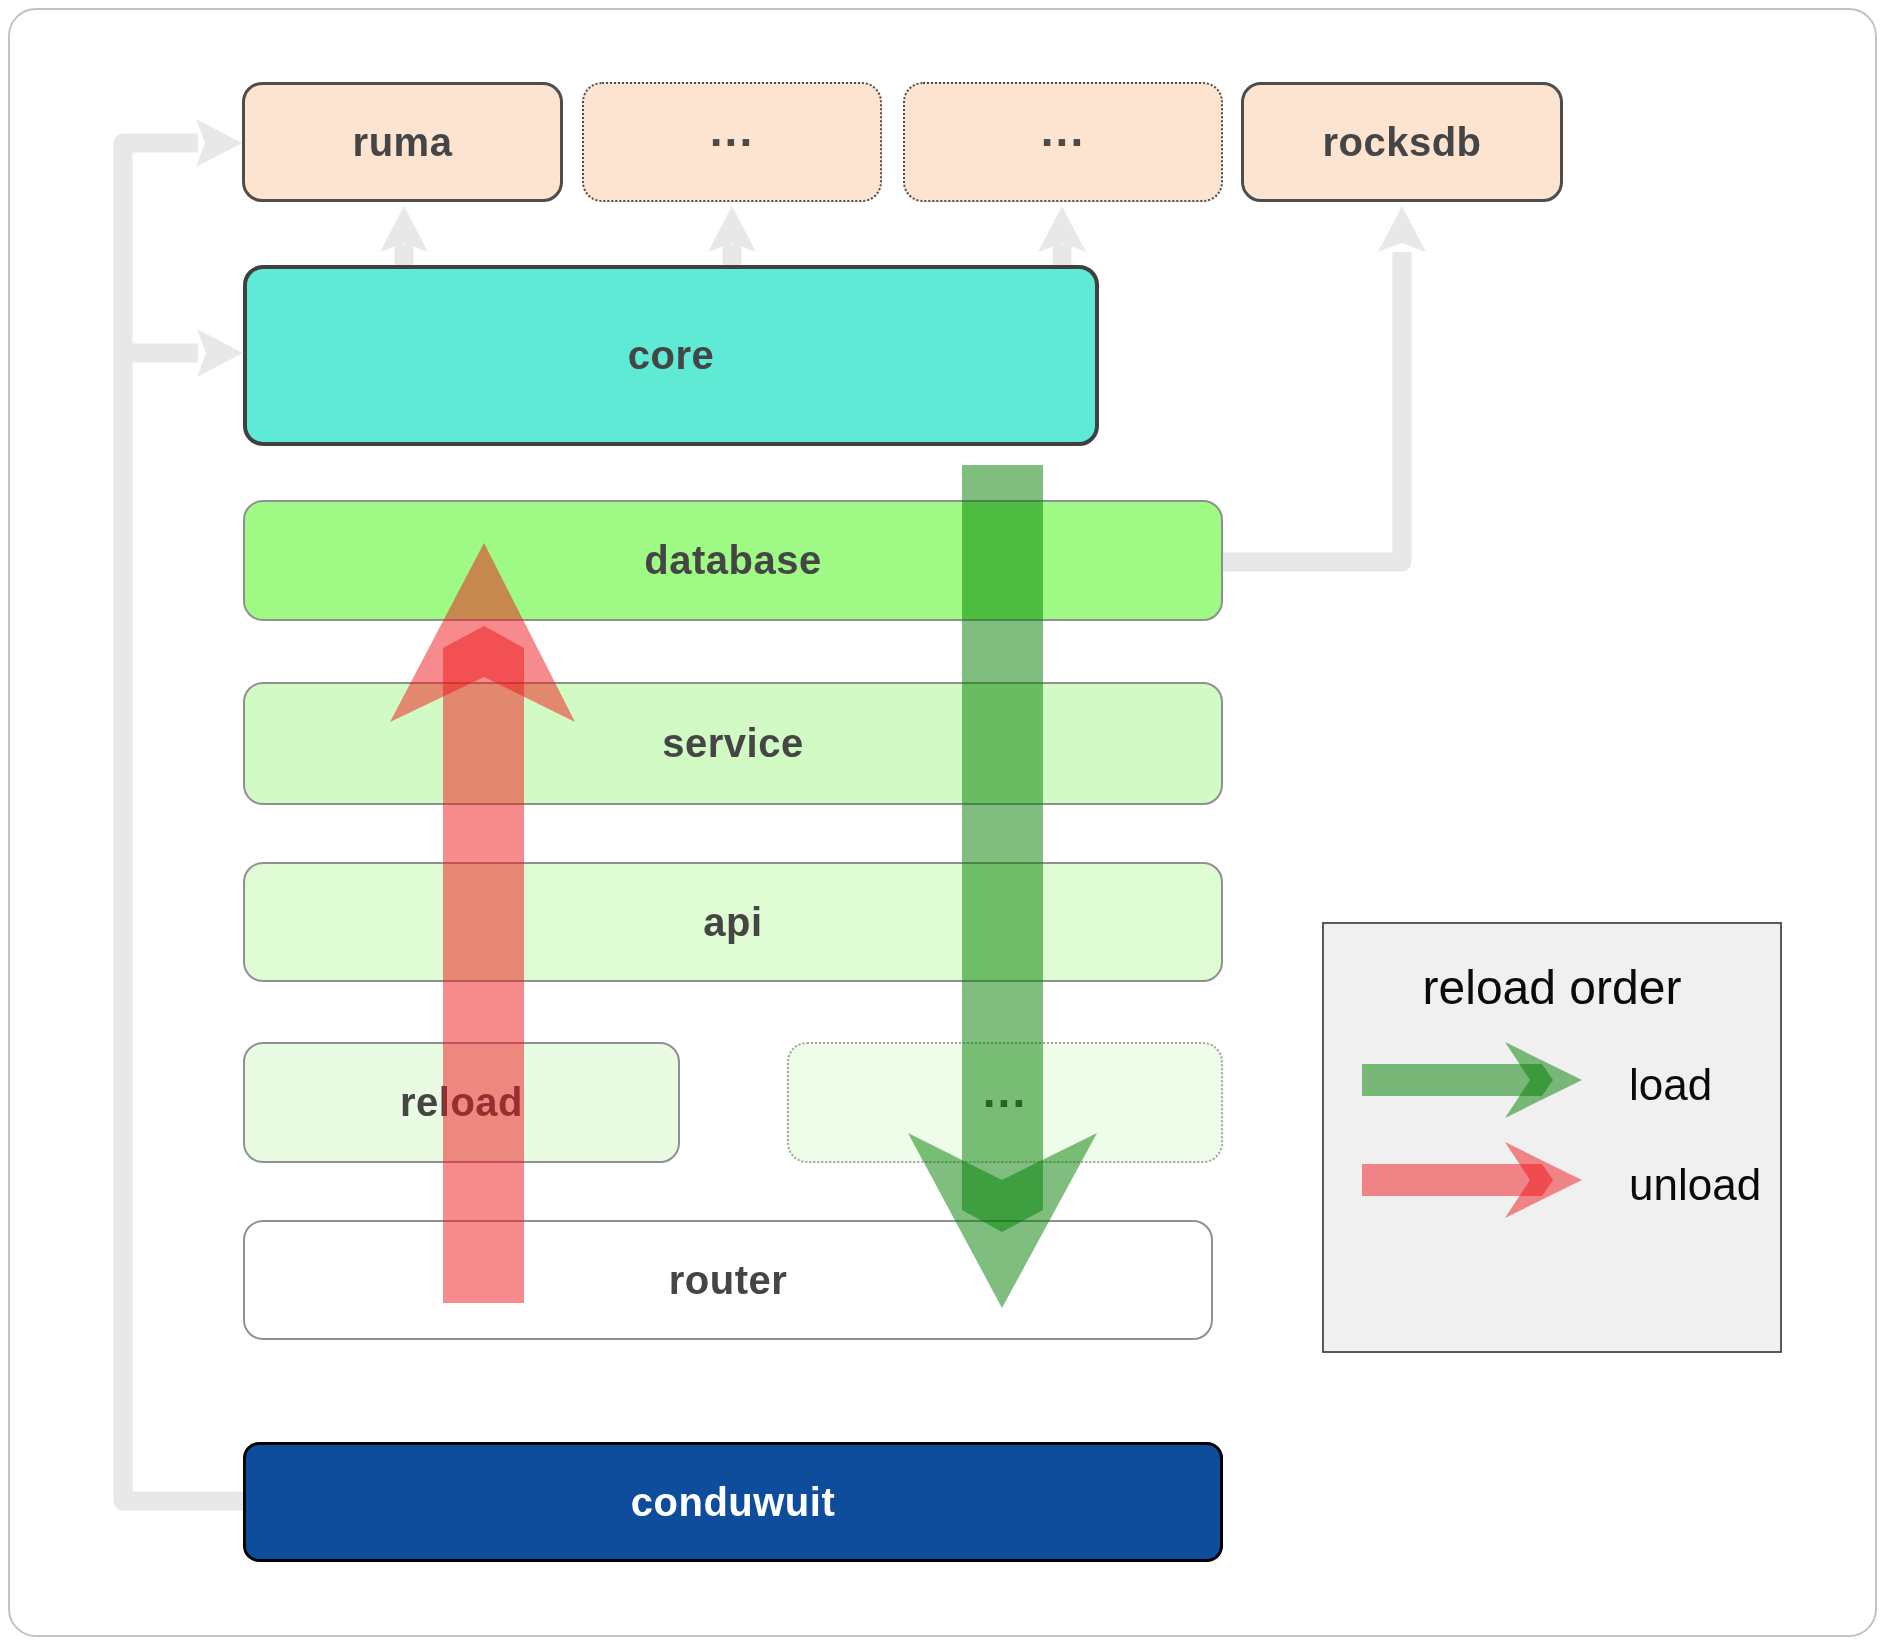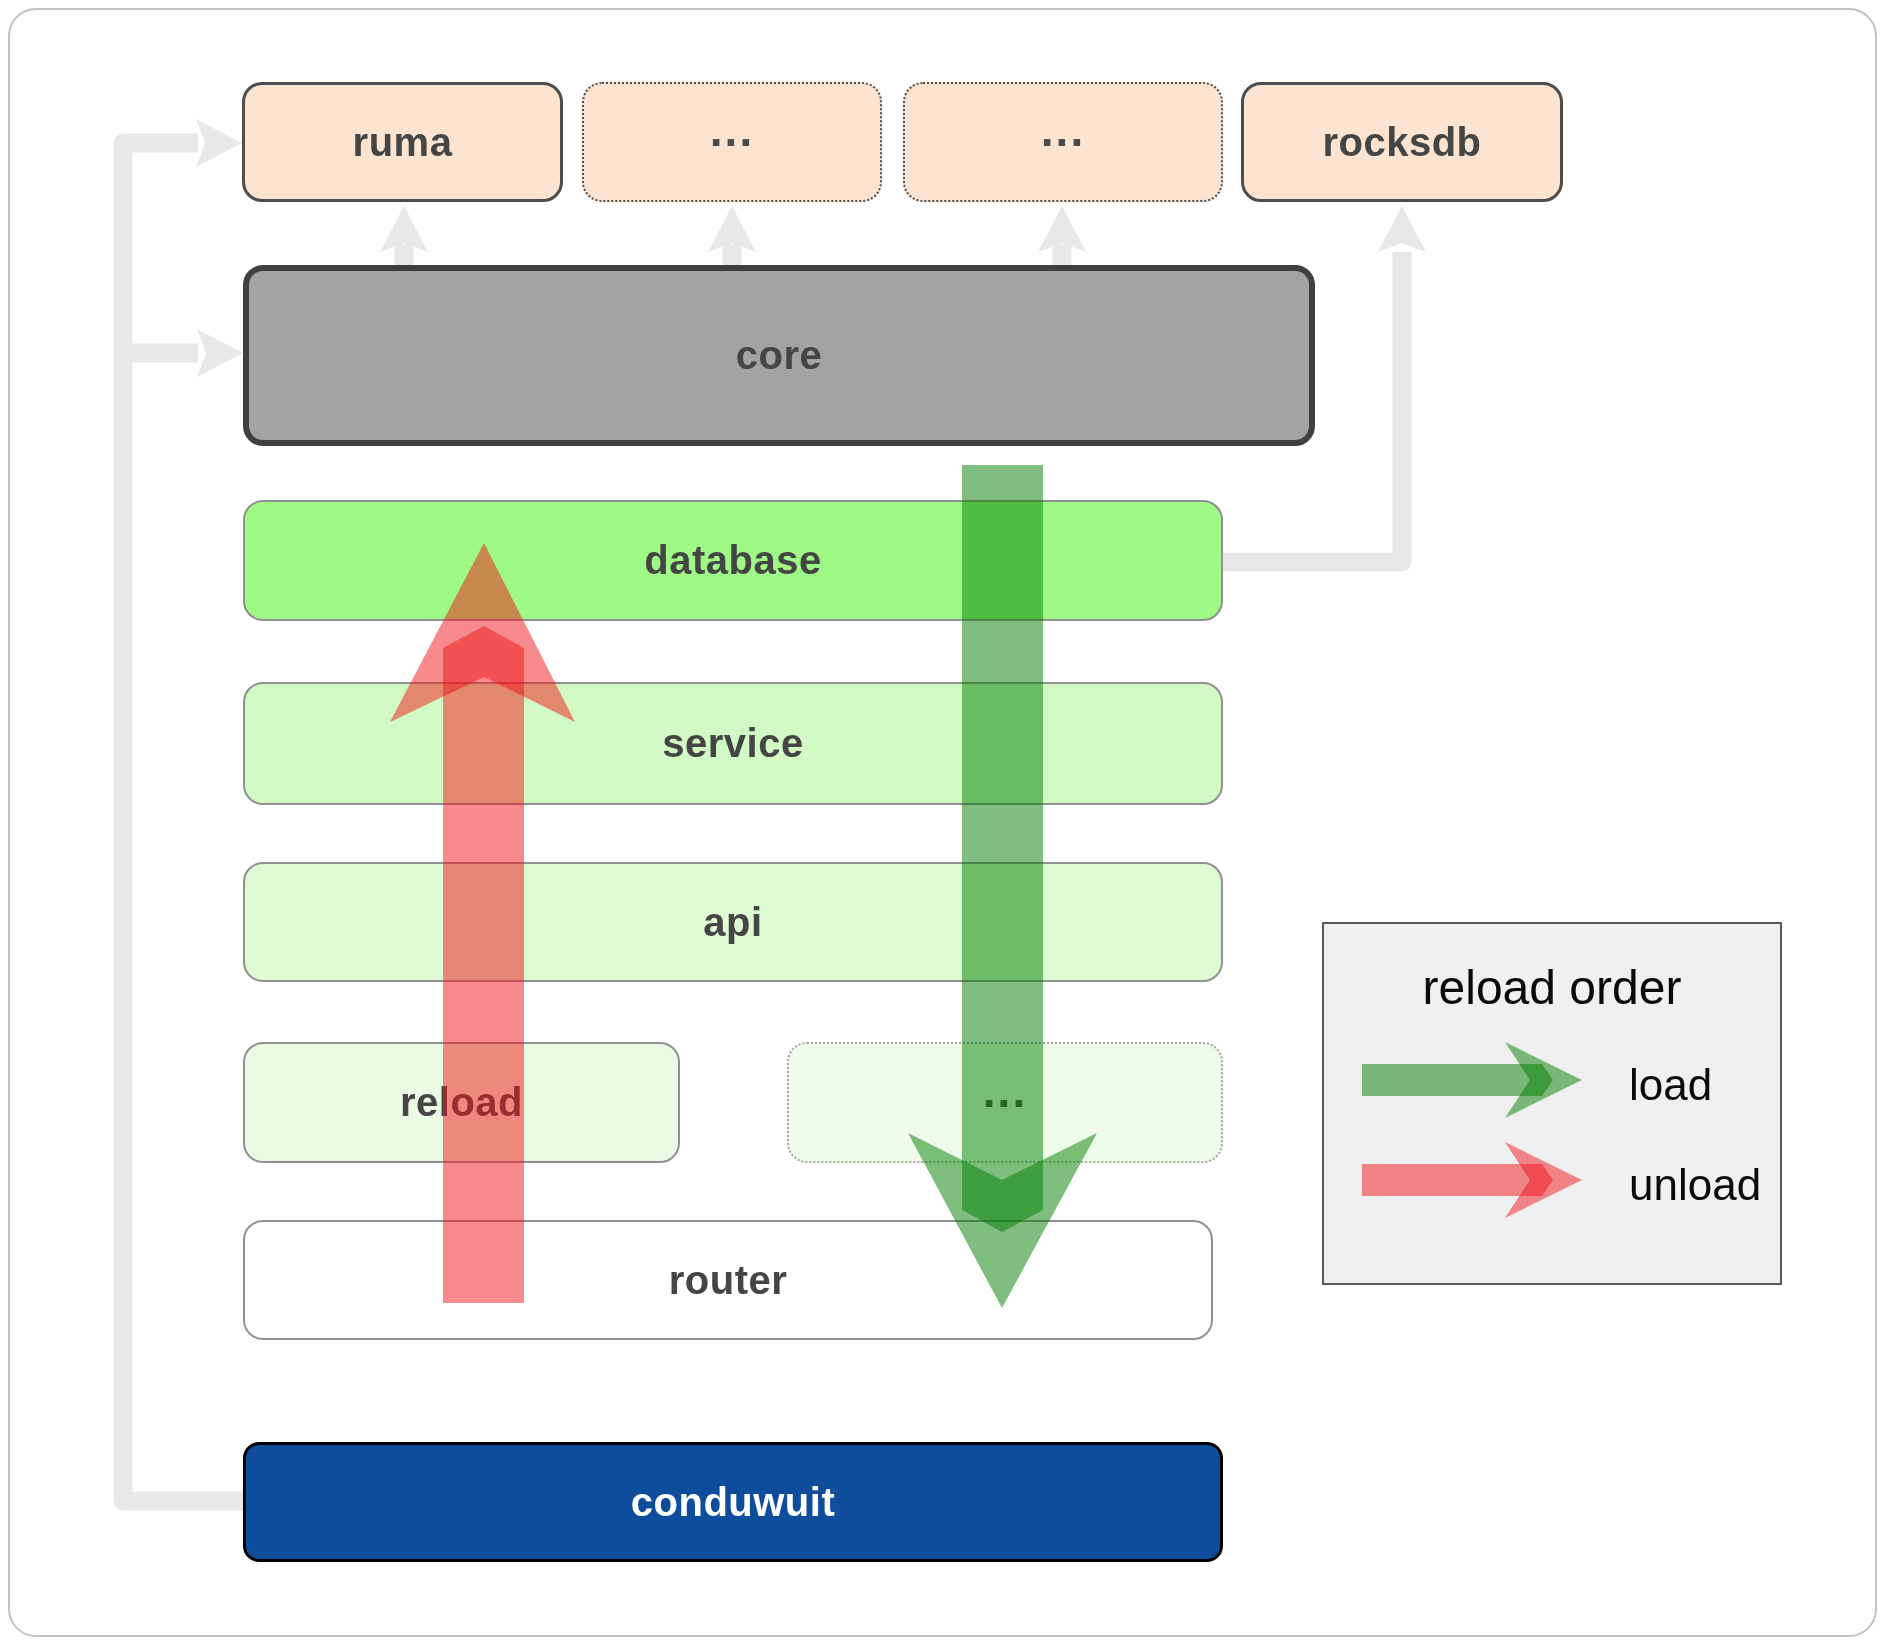--- a/index.html
+++ b/index.html
@@ -10,32 +10,32 @@
        border:2px solid #c2c2c2;border-radius:28px;}
   .box{position:absolute;display:flex;align-items:center;justify-content:center;
        box-sizing:border-box;border-radius:20px;}
   .box .lbl{font-size:40px;font-weight:600;color:#454545;letter-spacing:.5px;}
   
   .b-ruma     {left:242px;top:82px;width:321px;height:120px;background:#fce4d1;border:3px solid #4d4d4d;}
   .b-ell1     {left:582px;top:82px;width:300px;height:120px;background:#fce4d1;border:2px dotted #4d4d4d;}
   .b-ell2     {left:903px;top:82px;width:320px;height:120px;background:#fce4d1;border:2px dotted #4d4d4d;}
   .b-rocksdb  {left:1241px;top:82px;width:322px;height:120px;background:#fce4d1;border:3px solid #4d4d4d;}
   
-  .b-core     {left:243px;top:265px;width:1072px;height:181px;background:#a3a3a3;border:6px solid #404040;}
+  .b-core     {left:243px;top:265px;width:856px;height:181px;background:#5eead4;border:4px solid #404040;}
   .b-database {left:243px;top:500px;width:980px;height:121px;background:#9efa85;border:2px solid #909090;}
   .b-service  {left:243px;top:682px;width:980px;height:123px;background:#d2fac5;border:2px solid #909090;}
   .b-api      {left:243px;top:862px;width:980px;height:120px;background:#defbd3;border:2px solid #909090;}
   .b-admin    {left:243px;top:1042px;width:437px;height:121px;background:#eafbe4;border:2px solid #909090;}
   .b-adm-ell  {left:787px;top:1042px;width:436px;height:121px;background:#effce9;border:2px dotted #a3a3a3;}
   .b-router   {left:243px;top:1220px;width:970px;height:120px;background:#ffffff;border:2px solid #909090;}
   .b-conduwuit{left:243px;top:1442px;width:980px;height:120px;background:#0d4d9c;border:3px solid #000000;border-radius:16px;}
   .b-conduwuit .lbl{color:#ffffff;font-weight:700;}
   .dots{display:inline-block;transform:translateY(-12px);font-weight:700;font-size:46px;color:#4a4a4a;letter-spacing:2px;}
   
-  .legend{position:absolute;left:1322px;top:922px;width:460px;height:363px;
+  .legend{position:absolute;left:1322px;top:922px;width:460px;height:431px;
           background:#f0f0f0;border:2px solid #5a5a5a;box-sizing:border-box;}
   .legend-title{position:absolute;left:0;right:0;top:36px;text-align:center;
           font-size:48px;color:#0a0a0a;}
   .legend-label{position:absolute;font-size:44px;color:#0a0a0a;}
   .legend-label.load  {left:305px;top:136px;}
   .legend-label.unload{left:305px;top:236px;}
   svg.overlay{position:absolute;left:0;top:0;pointer-events:none;}
 </style>
 </head>
 <body>

